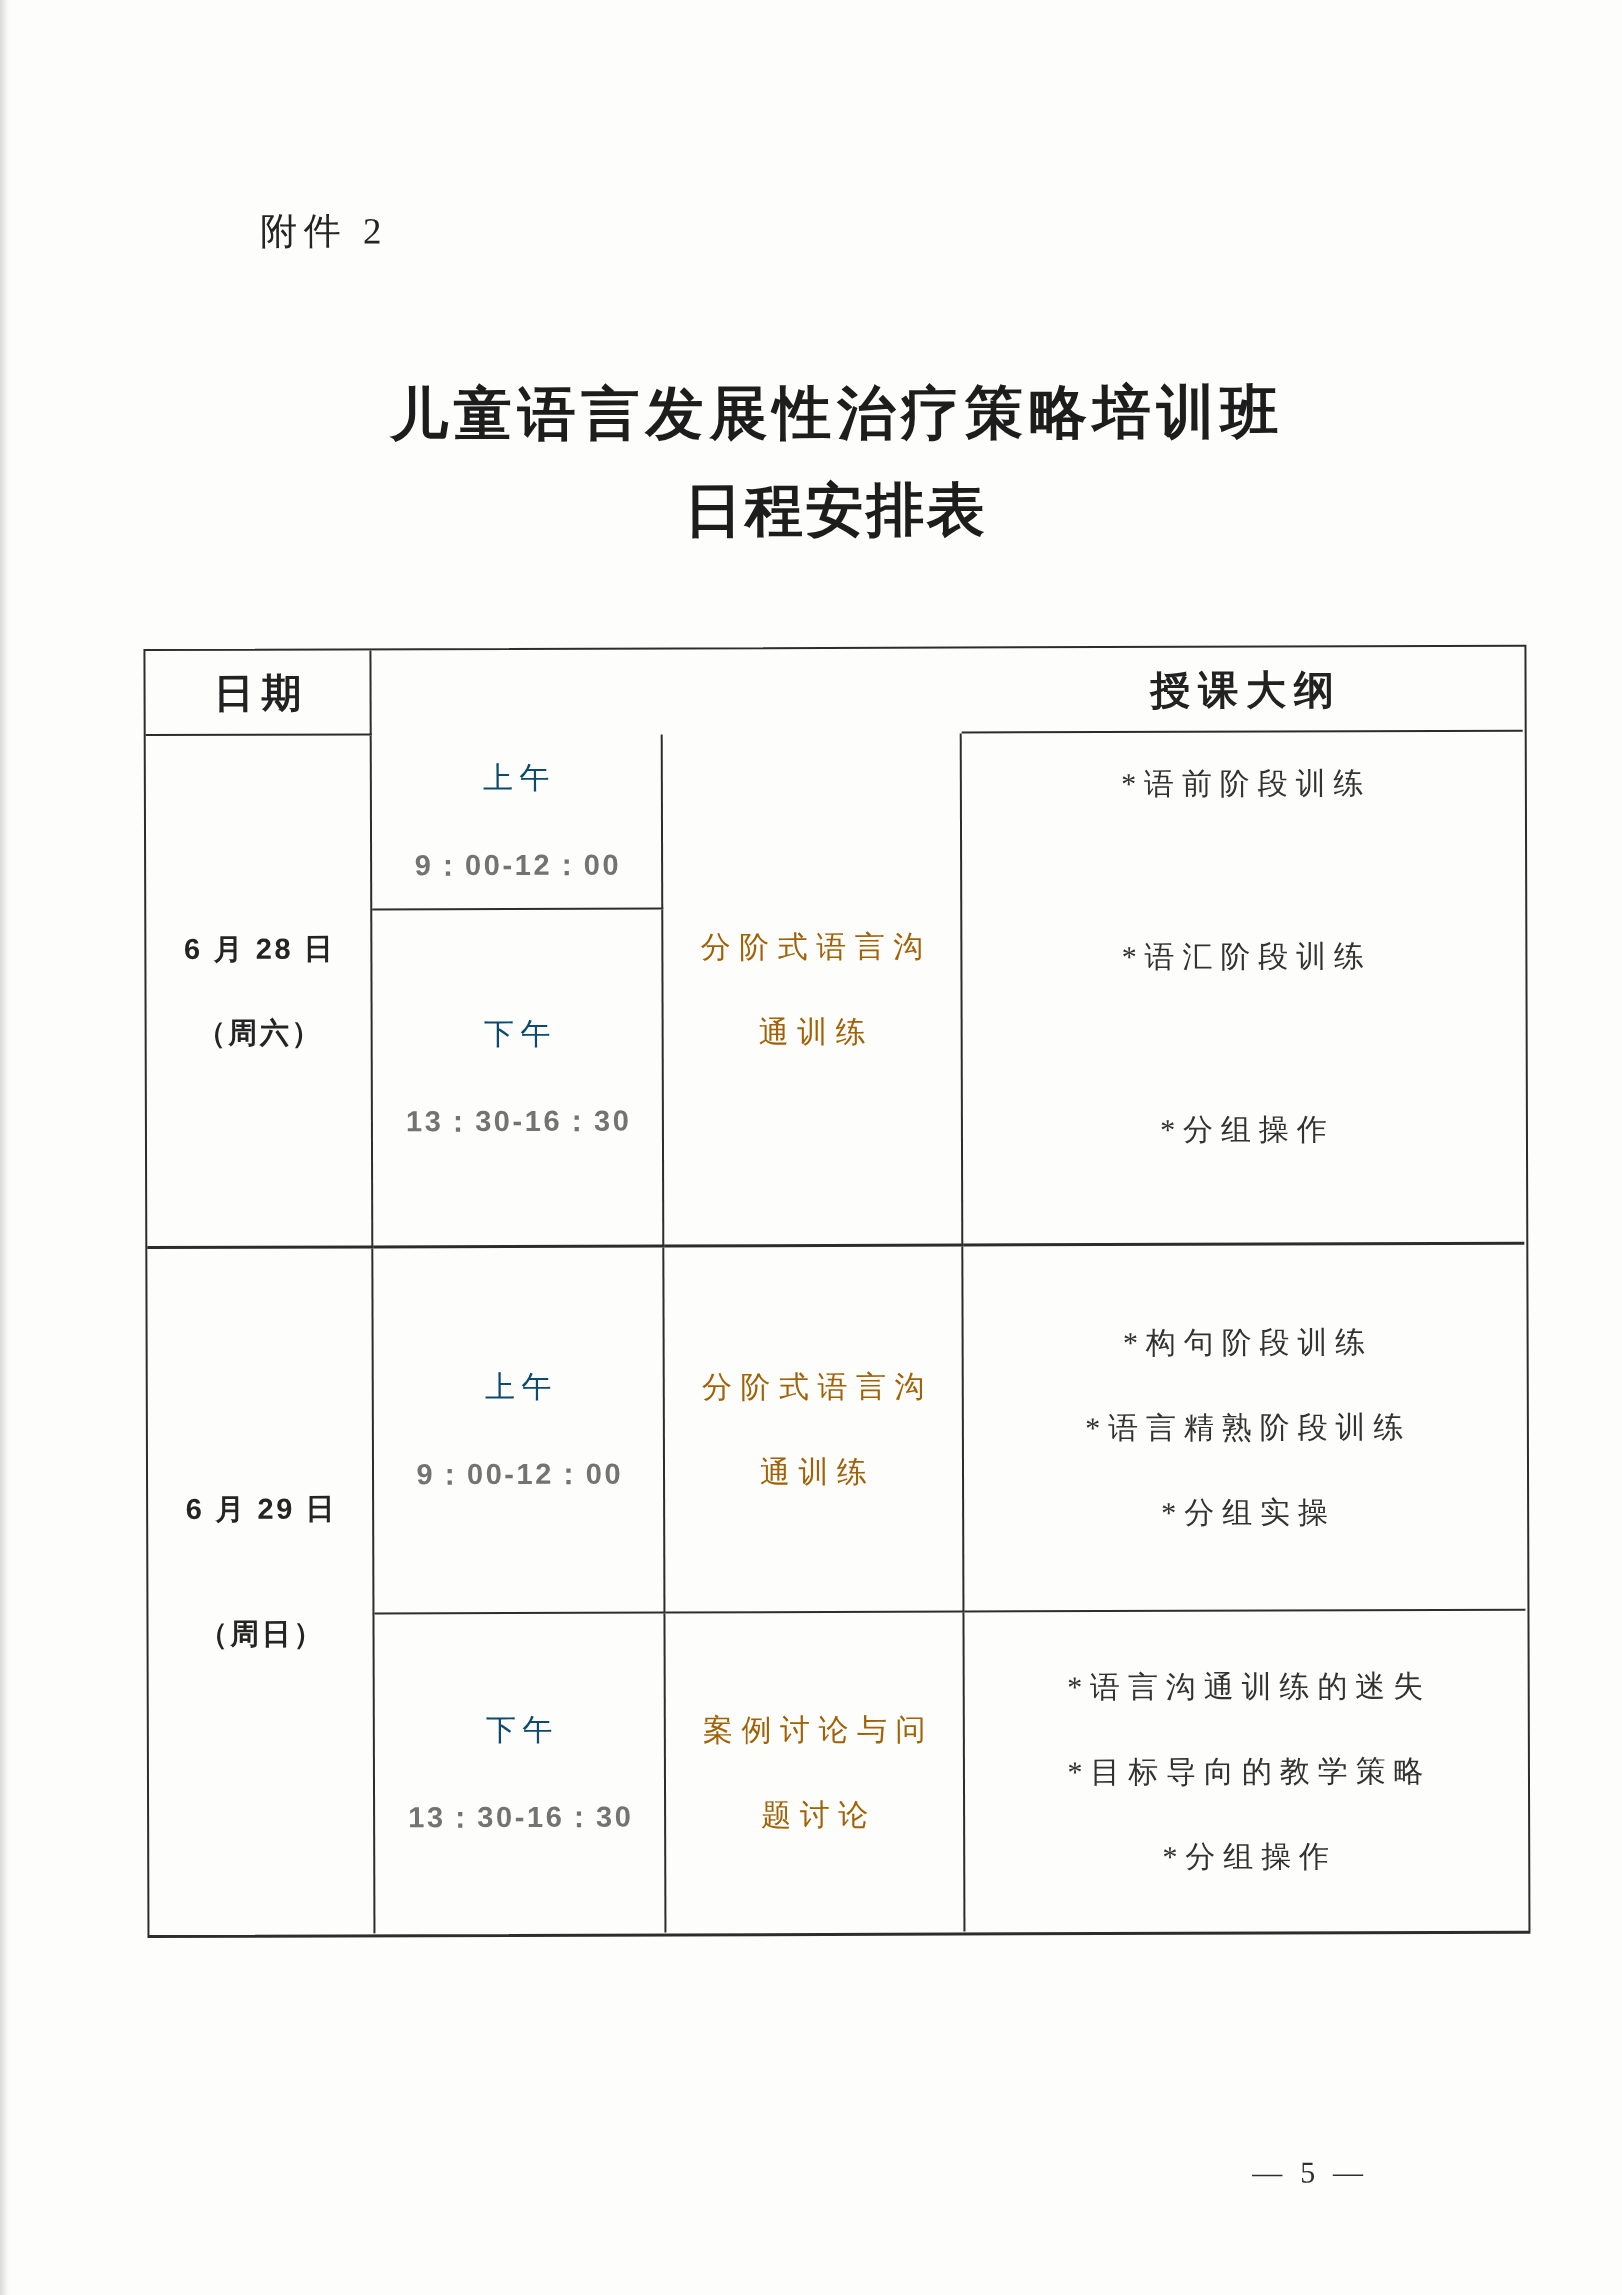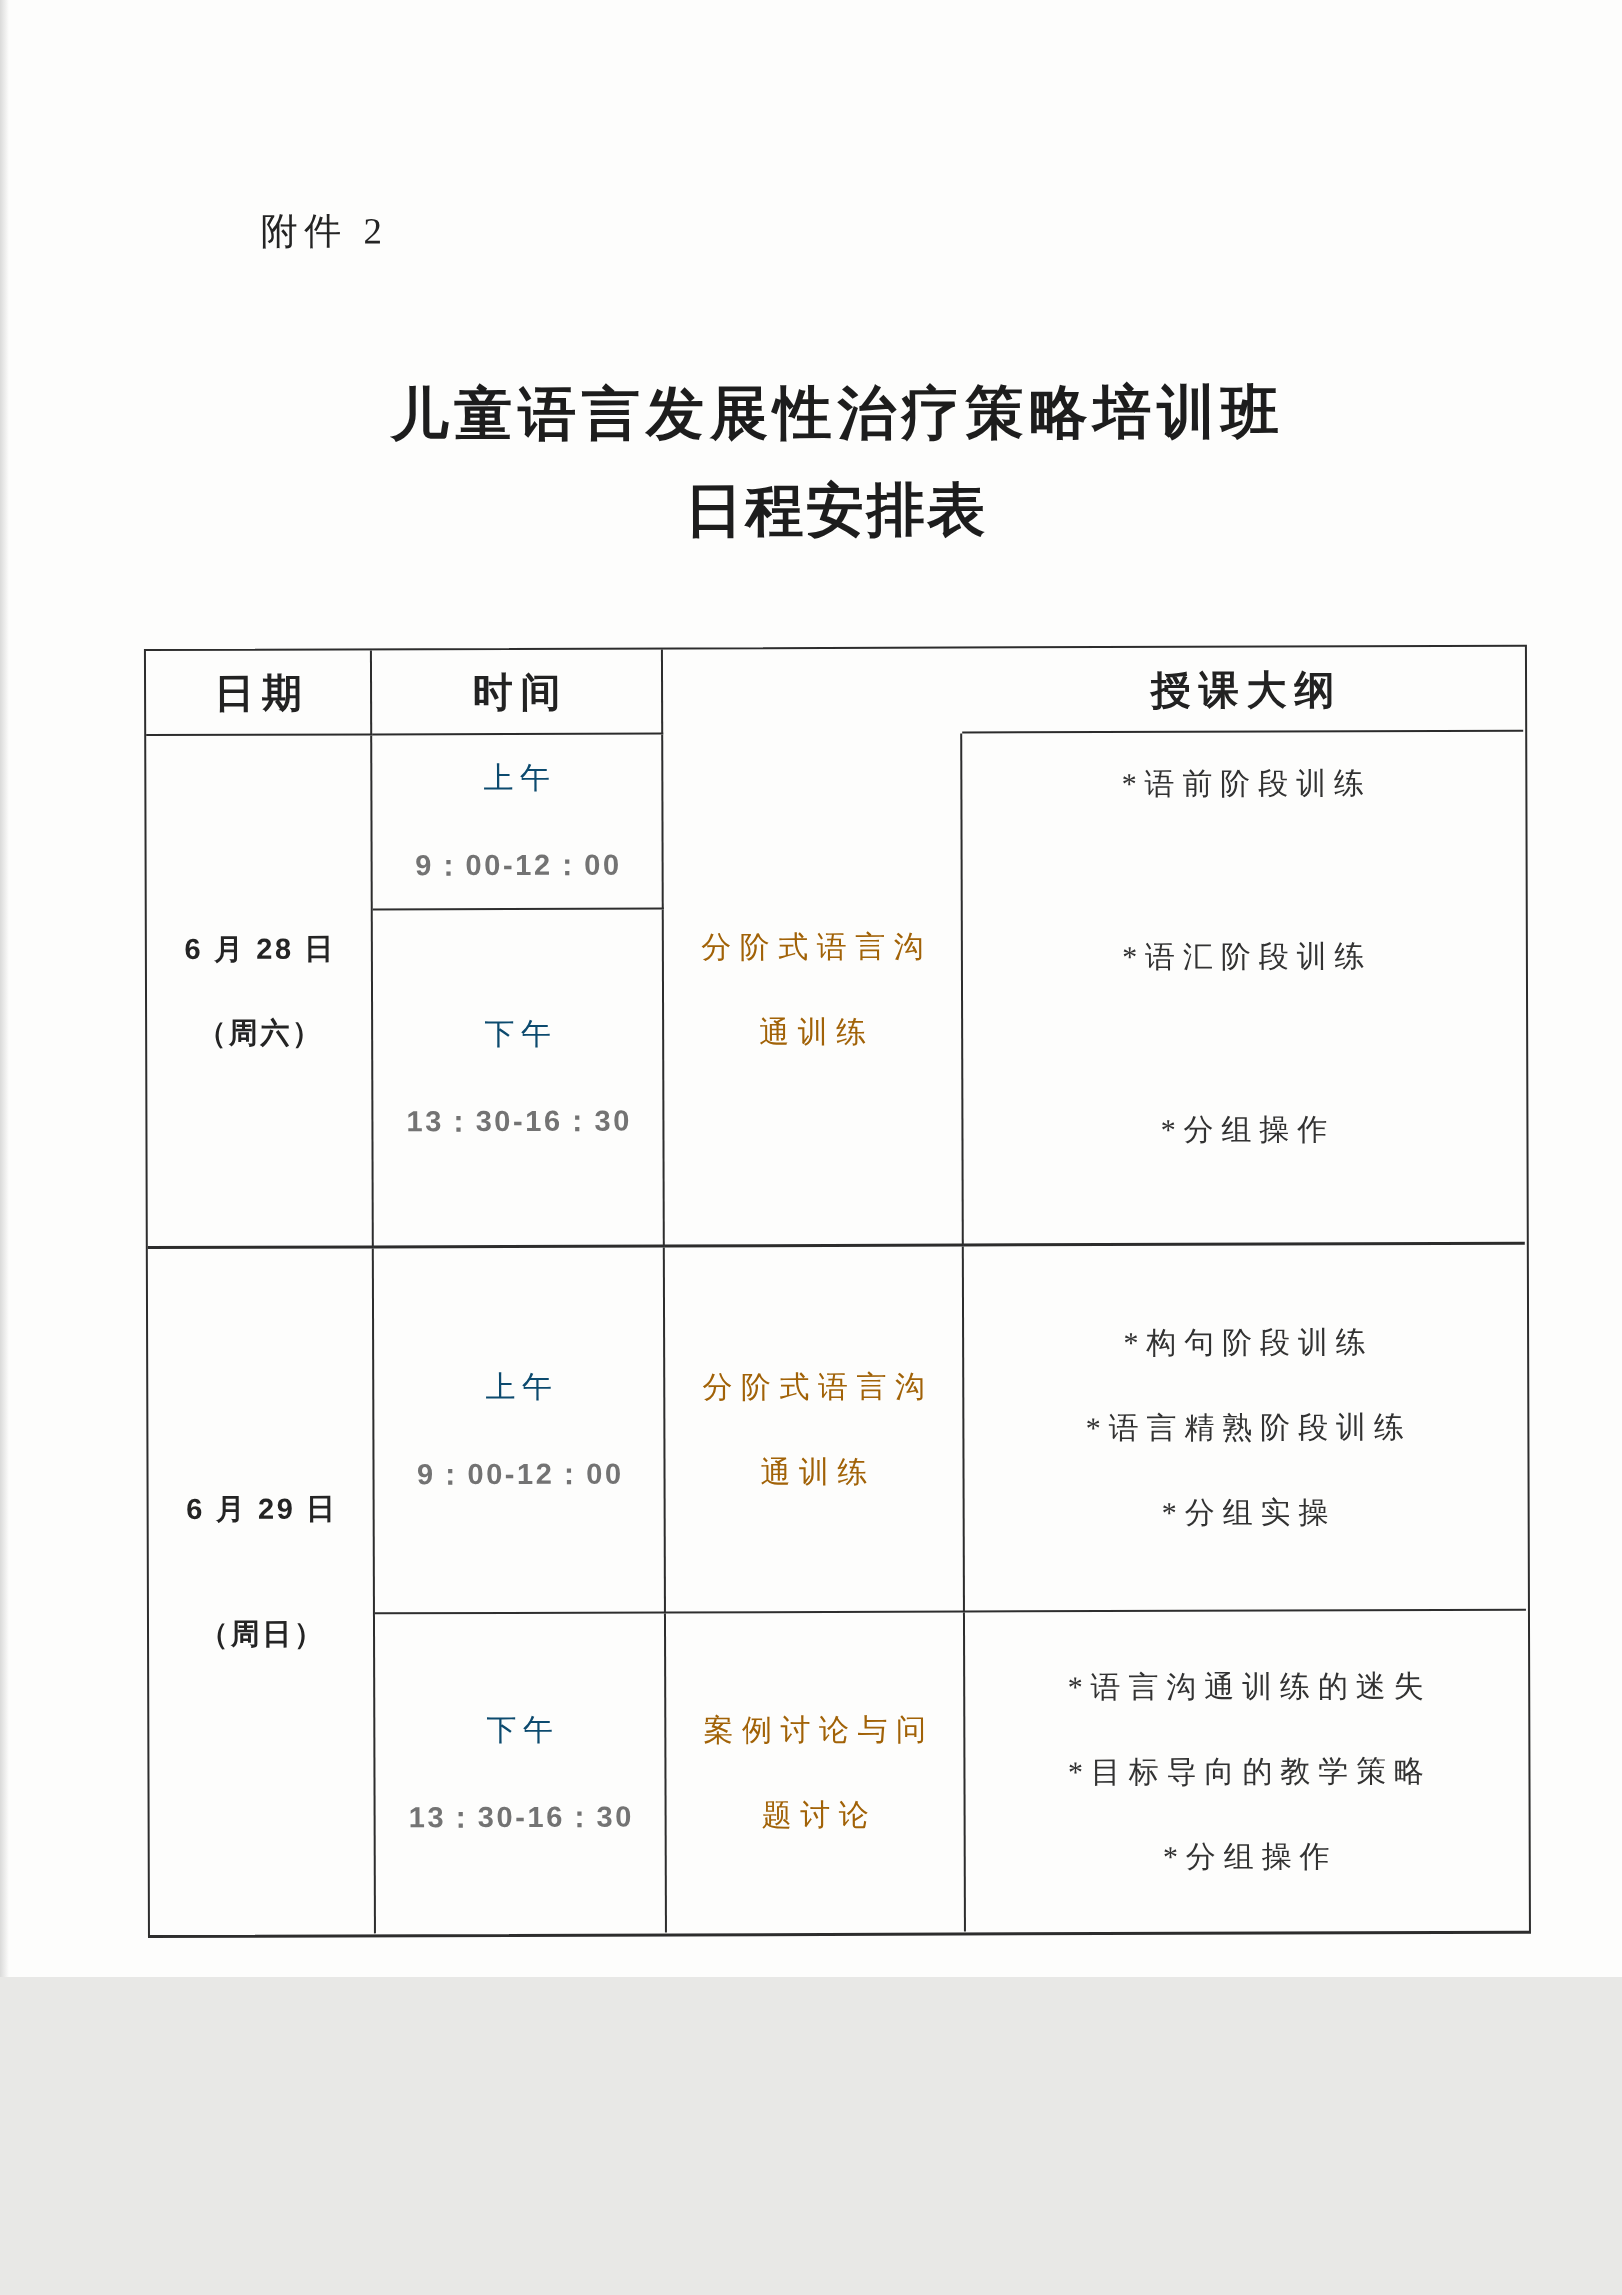--- a/index.html
+++ b/index.html
@@ -1,18 +1,18 @@
 <!DOCTYPE html>
 <html style="font-size:10.5px"><head>
 <meta charset="utf-8">
 <style>
   html,body { margin:0; padding:0; background:#e8e8e6; }
   .page {
     position:relative;
-    width:1623px; height:1977px;
+    width:1623px; height:2295px;
     margin:0 auto;
     background:#fdfdfc;
     overflow:hidden;
     font-family:"Liberation Serif","DejaVu Serif",serif;
     color:#262626;
   }
   .scan-edge {
     position:absolute; left:0; top:0; bottom:0; width:9.2px;
     background:linear-gradient(to right, rgba(60,60,60,0.18), rgba(60,60,60,0));
     pointer-events:none;
@@ -93,23 +93,20 @@
     <div class="title-block">
       <div class="title-line1">儿童语言发展性治疗策略培训班</div>
       <div class="title-line2">日程安排表</div>
     </div>
 
     <div class="schedule-table">
 
       <div class="cell sans br bbh" style="grid-area:1/1/2/2;">
         <div class="line hdr">日期</div>
       </div>
-      <div class="cell sans br bbh" style="grid-area:1/2/2/3;">
-        <div class="line hdr">时间</div>
-      </div>
       <div class="cell sans bbh" style="grid-area:1/4/2/5;">
         <div class="line hdr">授课大纲</div>
       </div>
 
       <div class="cell sans br bbt gap-date1" style="grid-area:2/1/4/2;">
         <div class="line date-line">6 月 28 日</div>
         <div class="line date-line">（周六）</div>
       </div>
 
       <div class="cell sans br bb gap-time" style="grid-area:2/2/3/3;">

